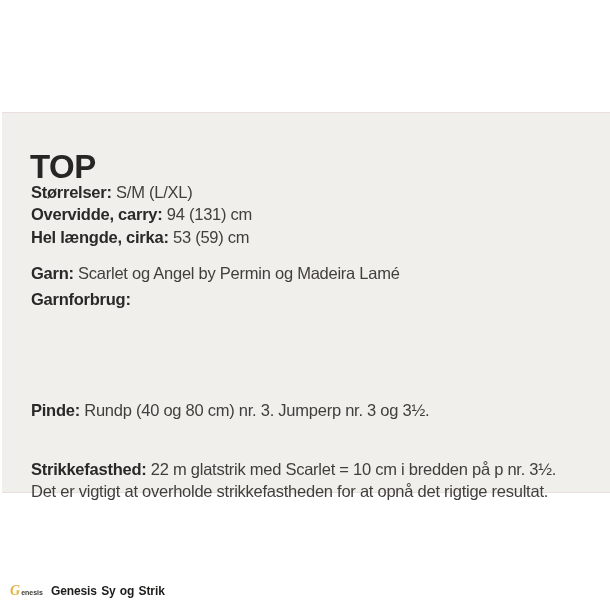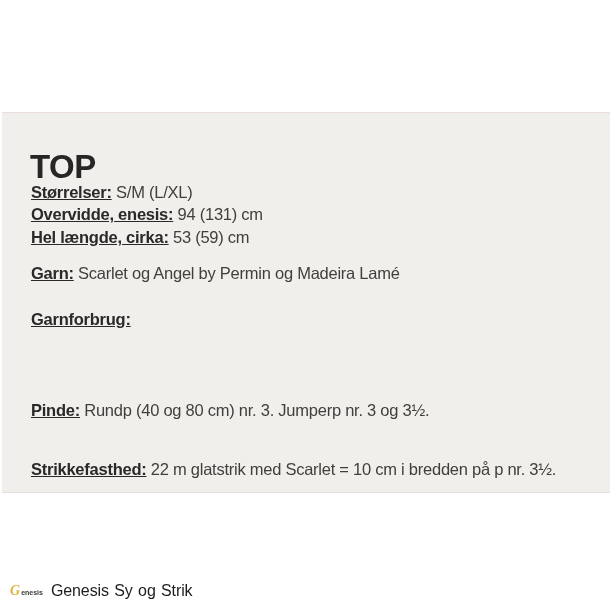--- a/index.html
+++ b/index.html
@@ -44,25 +44,24 @@
     left: 31px;
     font-size: 16.5px;
     letter-spacing: -0.25px;
     line-height: 22.4px;
     color: #413f3c;
     white-space: nowrap;
   }
   .textblock b {
     font-weight: 700;
     color: #2a2927;
-    text-decoration: underline;
   }
   .block-sizes        { top: 181px; }
   .block-garn         { top: 262px; }
-  .block-garnforbrug  { top: 308px; }
+  .block-garnforbrug  { top: 288px; }
   .block-pinde        { top: 399px; text-align: right; }
   .block-strik        { top: 458px; }
   .footer {
     position: absolute;
     left: 10px;
     top: 583px;
     height: 16px;
     display: flex;
     align-items: center;
   }
@@ -82,55 +81,56 @@
   .logo-small {
     font-size: 7px;
     font-weight: 700;
     letter-spacing: 0px;
     color: #3a3935;
     border-bottom: 1px solid #8a8residual color: #888;
     line-height: 8px;
     margin-left: 1px;
   }
   .brand-text {
-    font-size: 16px;
-    font-weight: 400;
+    font-size: 12px;
+    font-weight: 700;
     letter-spacing: -0.1px;
     word-spacing: 1px;
     color: #1d1c1a;
     white-space: nowrap;
   }
 </style>
 </head>
 <body>
 
 <div class="scan-page"></div>
 
 <h1 class="page-title">TOP</h1>
 
 <div class="textblock block-sizes">
   <div><b>Størrelser:</b><span> S/M (L/XL)</span></div>
-  <div><b>Overvidde, enesis:</b><span> 94 (131) cm</span></div>
+  <div><b>Overvidde, carry:</b><span> 94 (131) cm</span></div>
   <div><b>Hel længde, cirka:</b><span> 53 (59) cm</span></div>
 </div>
 
 <div class="textblock block-garn">
   <div><b>Garn:</b><span> Scarlet og Angel by Permin og Madeira Lamé</span></div>
 </div>
 
 <div class="textblock block-garnforbrug">
   <div><b>Garnforbrug:</b></div>
 </div>
 
 <div class="textblock block-pinde">
   <div><b>Pinde:</b><span> Rundp (40 og 80 cm) nr. 3. Jumperp nr. 3 og 3½.</span></div>
 </div>
 
 <div class="textblock block-strik">
   <div><b>Strikkefasthed:</b><span> 22 m glatstrik med Scarlet = 10 cm i bredden på p nr. 3½.</span></div>
+  <div>Det er vigtigt at overholde strikkefastheden for at opnå det rigtige resultat.</div>
 </div>
 
 <div class="footer">
   <span class="logo-mark">
     <span class="logo-g">G</span>
     <span class="logo-small">enesis</span>
   </span>
   <span class="brand-text">Genesis Sy og Strik</span>
 </div>
 

